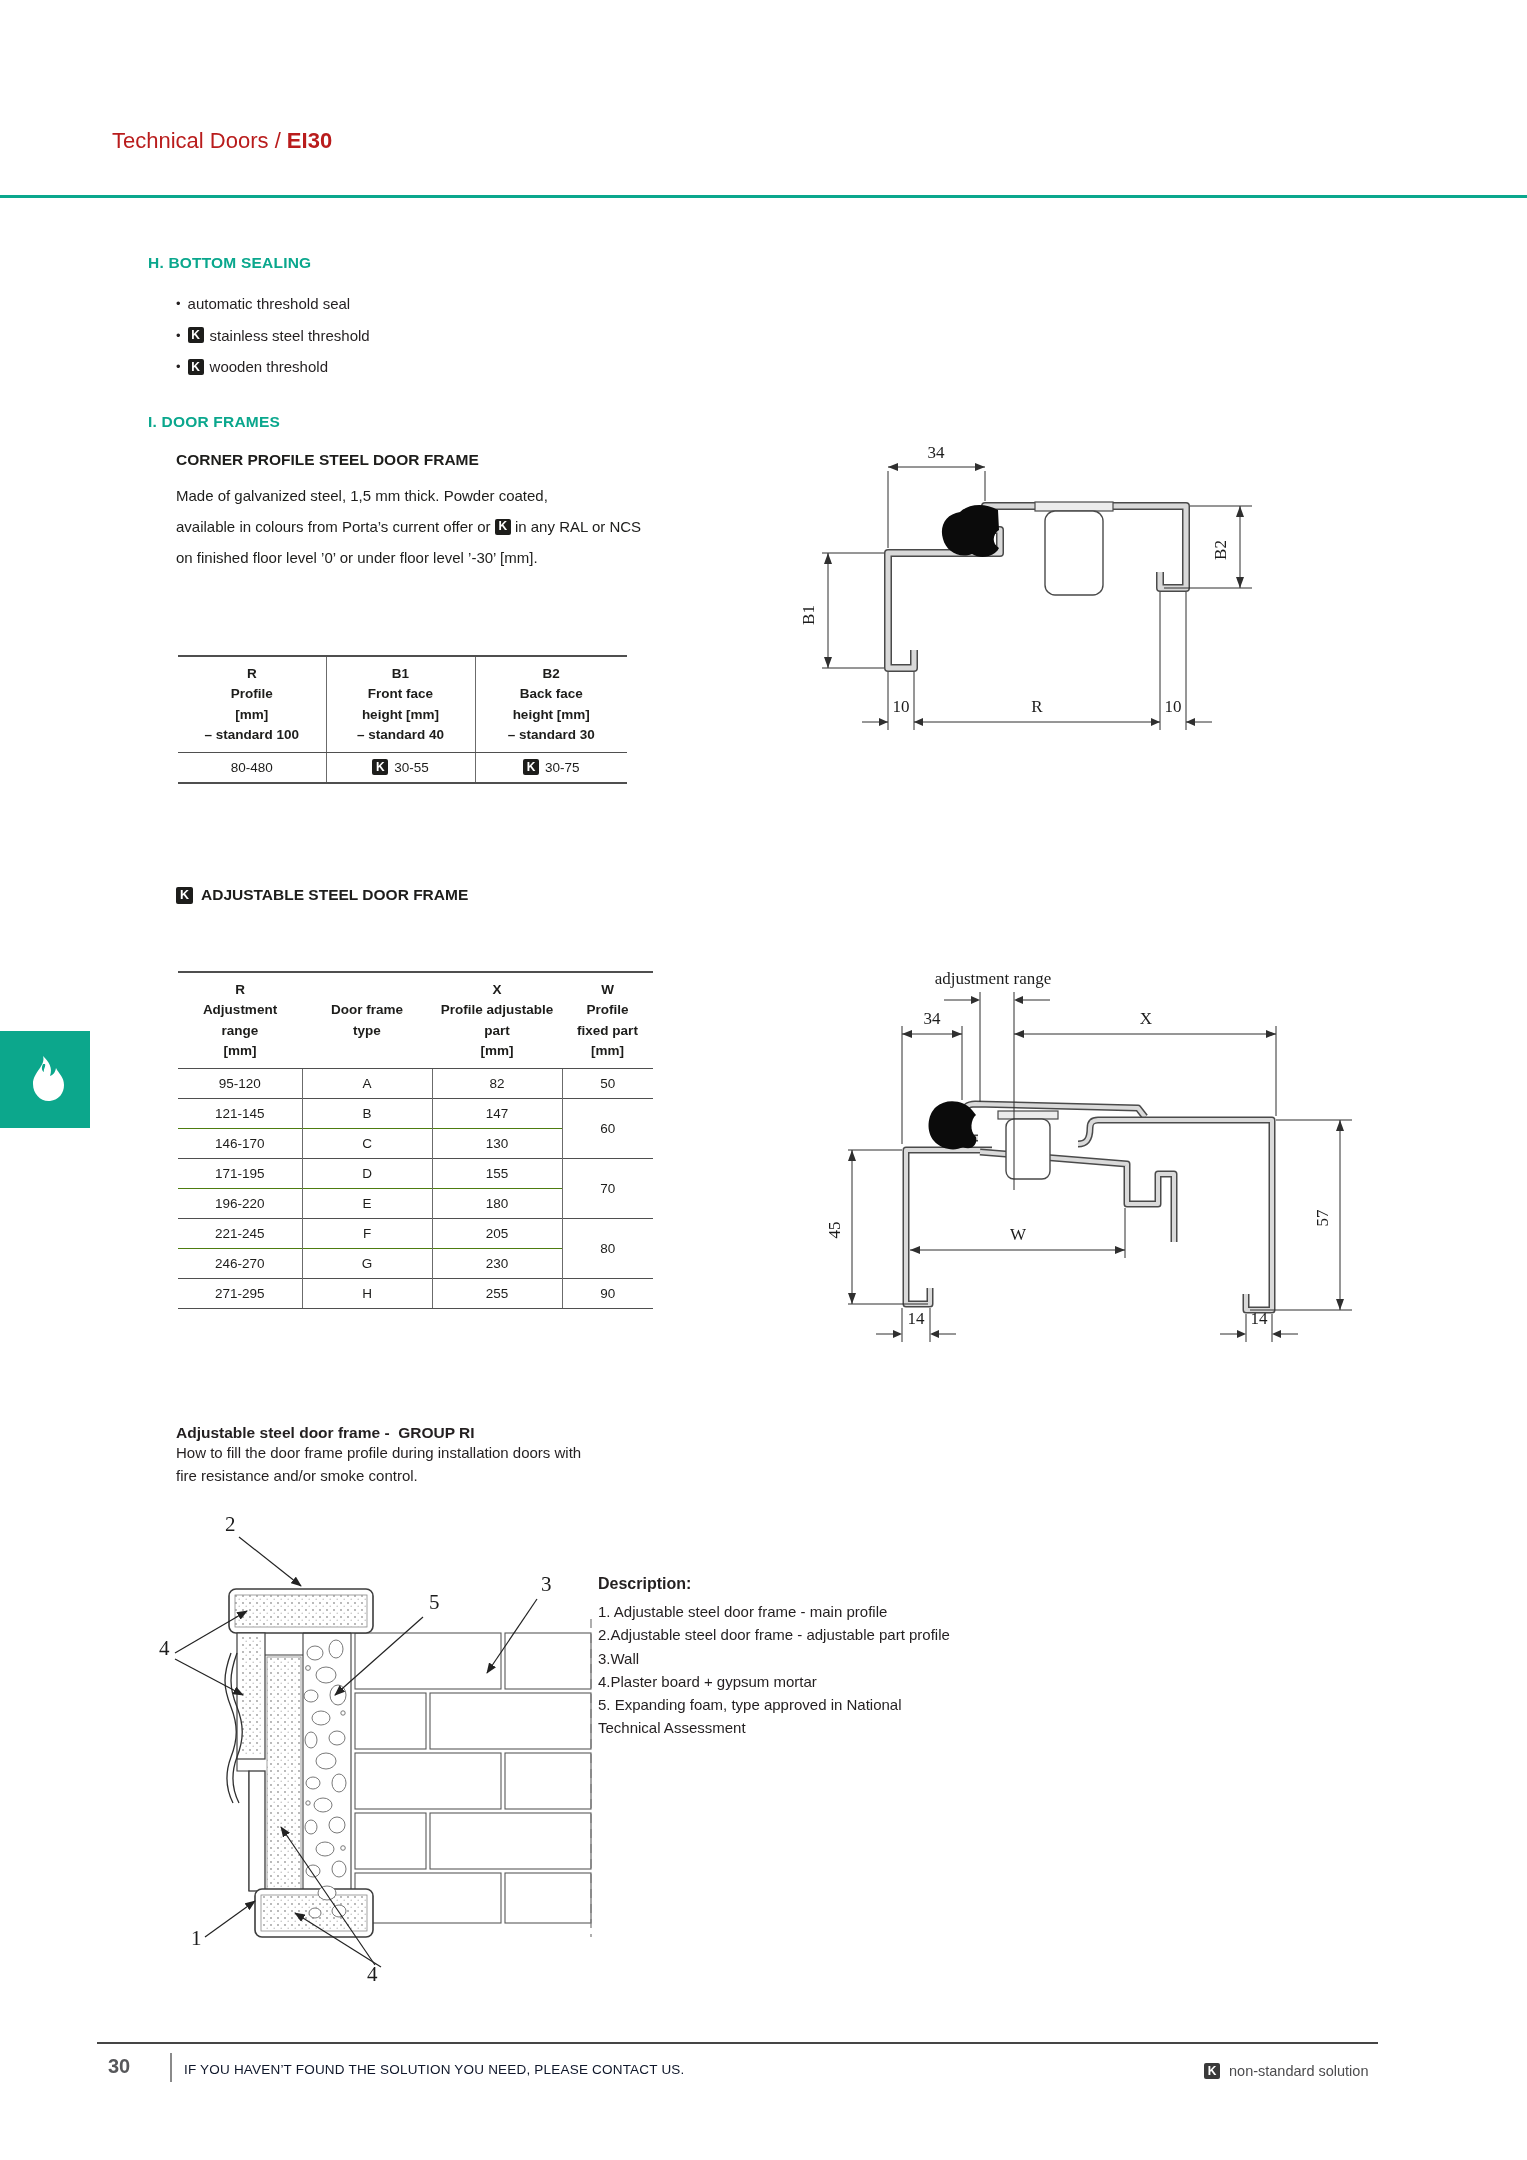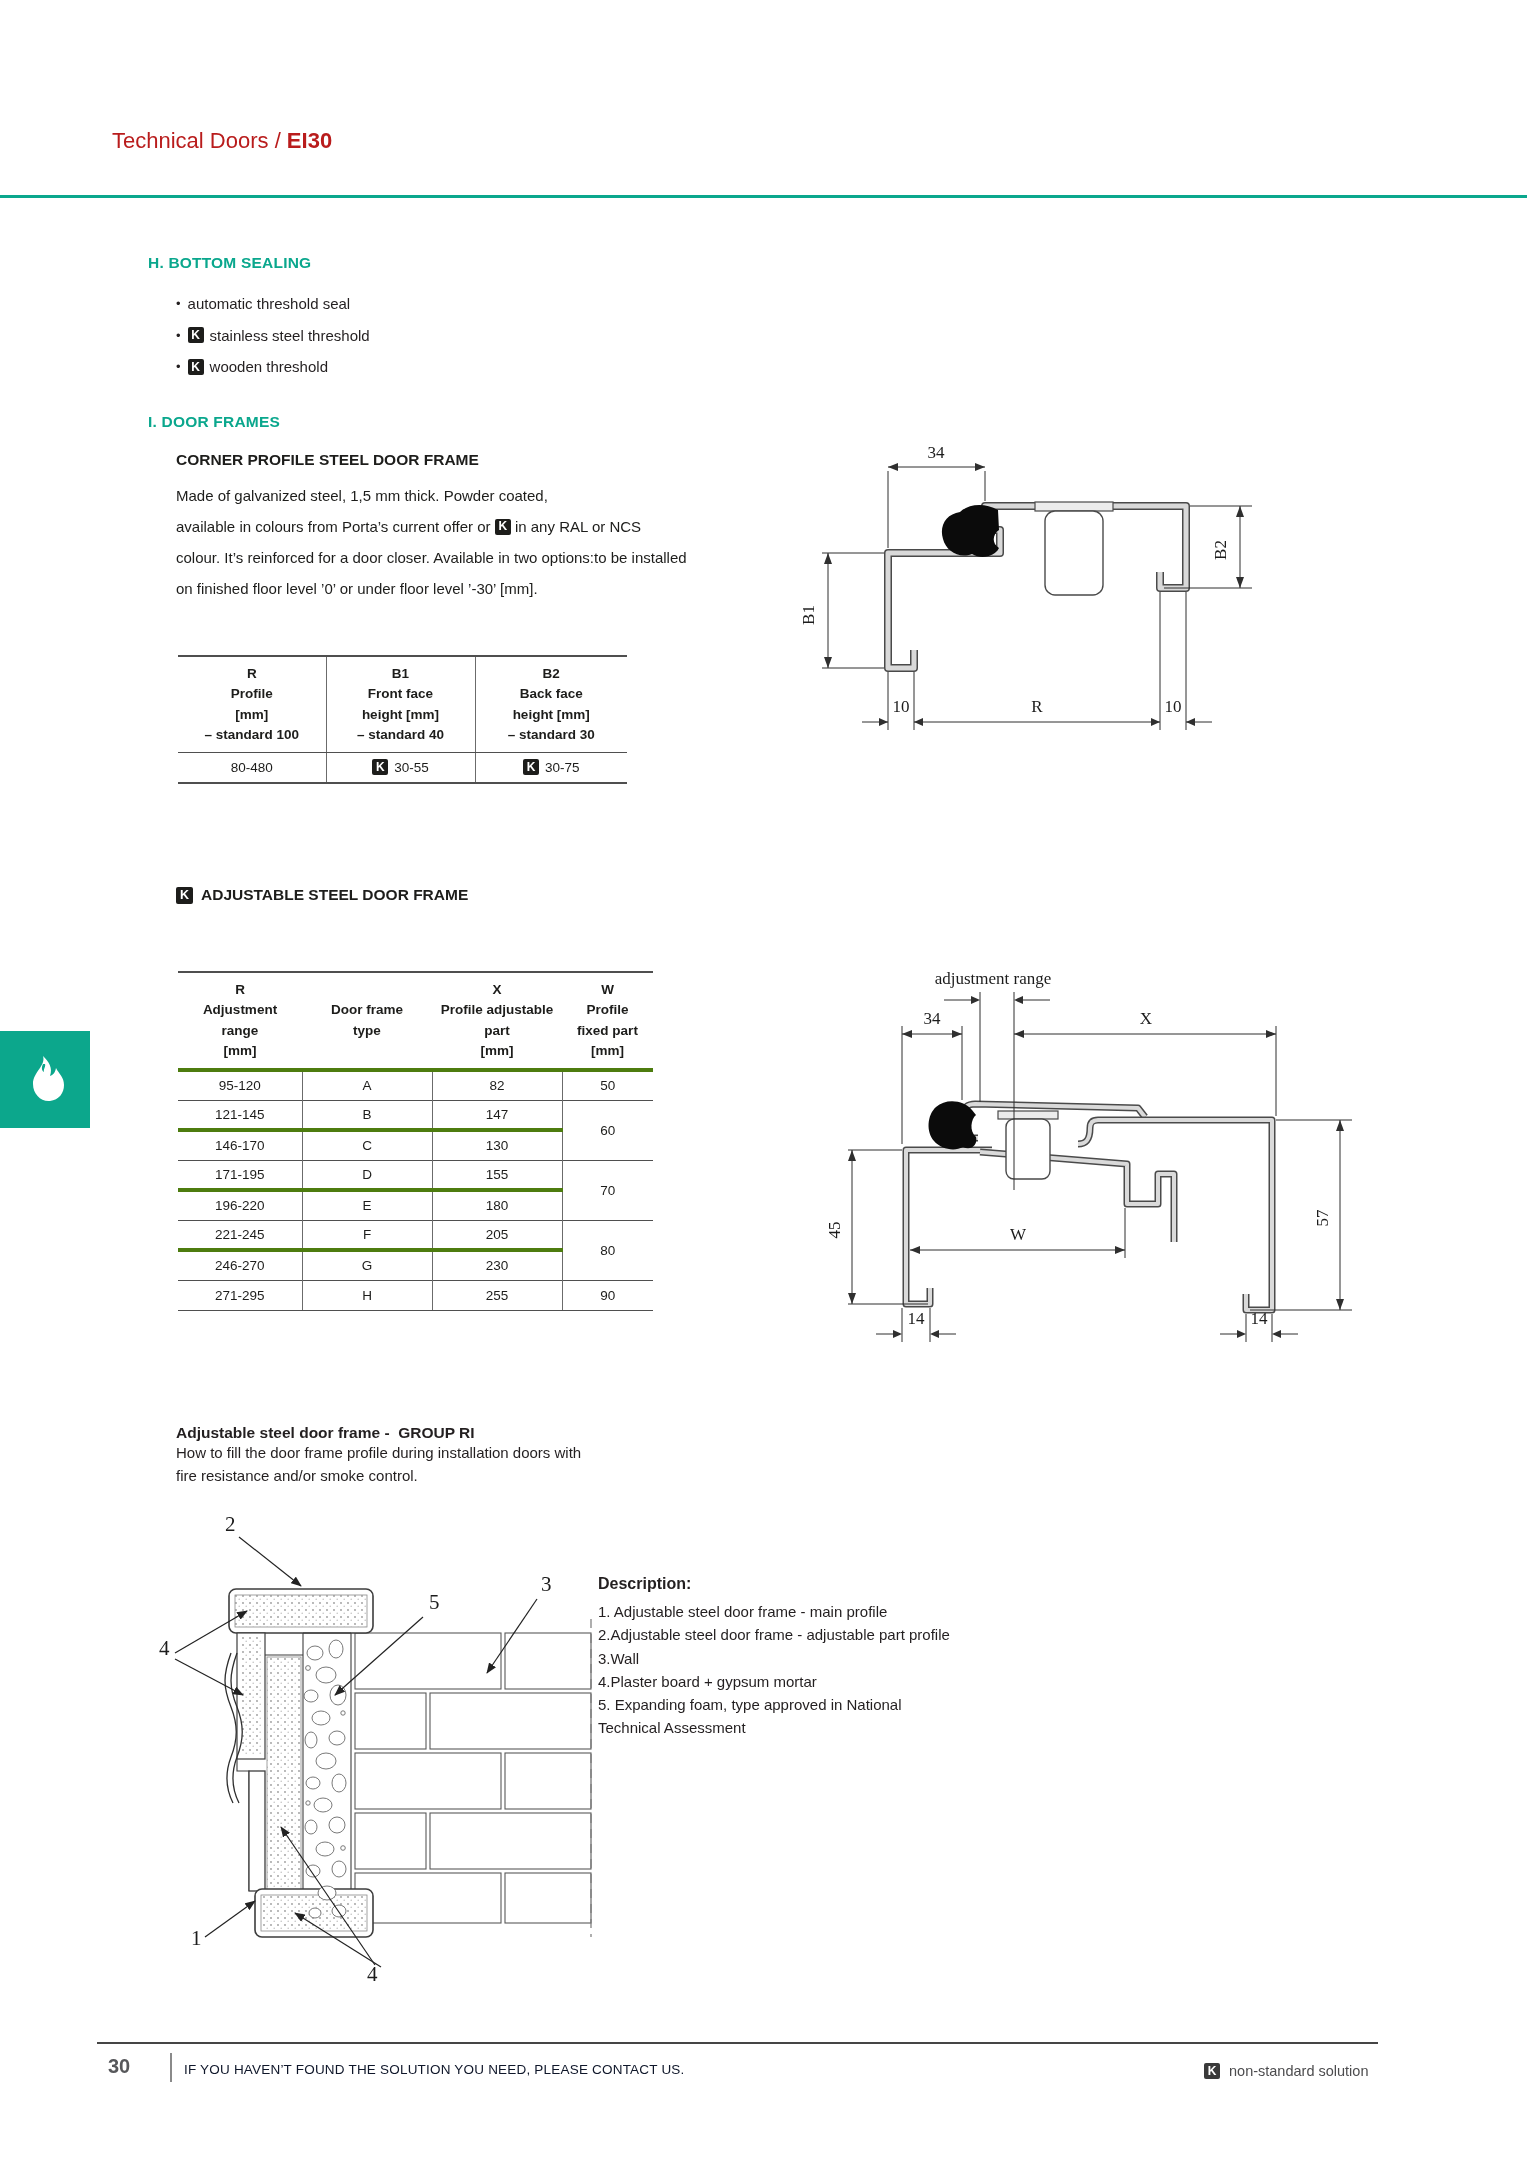--- a/index.html
+++ b/index.html
@@ -39,21 +39,21 @@
   td { padding: 4px 4px; height: 30px; }
 
   .t1 { left: 178px; top: 655px; width: 449px; }
   .t1 th { border-top: 2px solid #4f4f4f; border-bottom: 1.5px solid #4f4f4f; }
   .t1 td { border-bottom: 2px solid #4f4f4f; }
   .t1 th:not(:last-child), .t1 td:not(:last-child) { border-right: 1.2px solid #6b6b6b; }
   .cellflex { display: flex; align-items: center; justify-content: center; }
 
   .t2 { left: 178px; top: 971px; width: 475px; }
   .t2 th { border-top: 2px solid #4f4f4f; border-bottom: 1.8px solid #4f4f4f; }
-  .t2 td { border-top: 4px solid #4d7c0f; }
+  .t2 td { border-top: 1px solid #4d7c0f; }
   .t2 tr.strong td { border-top: 1.8px solid #4f4f4f; }
   .t2 tr td.cdiv { border-right: 1.2px solid #6b6b6b; }
   .t2 tbody tr.last td { border-bottom: 1.8px solid #4f4f4f; }
 
   
   .adj-head { left: 176px; top: 886px; display: flex; align-items: center; }
 
   
   .flame-badge { left: 0; top: 1031px; width: 90px; height: 97px; background: #0ca78c;
                  display: flex; align-items: center; justify-content: center; }
@@ -129,21 +129,20 @@
 
   <div class="abs teal-head" style="left:148px;top:413px;">I. DOOR FRAMES</div>
   <div class="abs black-head" style="left:176px;top:451px;">CORNER PROFILE STEEL DOOR FRAME</div>
   <div class="abs para">
     <div class="line">Made of galvanized steel, 1,5 mm thick. Powder coated,</div>
     <div class="line">
       <span>available in colours from Porta’s current offer or </span>
       <span class="kicon small">K</span>
       <span> in any RAL or NCS</span>
     </div>
-    <div class="line">colour. It’s reinforced for a door closer. Available in two options:to be installed</div>
     <div class="line">on finished floor level ’0’ or under floor level ’-30’ [mm].</div>
   </div>
 
   <table class="abs t1">
     <colgroup>
         <col style="width:148px">
         <col style="width:149px">
         <col style="width:152px">
       </colgroup>
     <thead>

